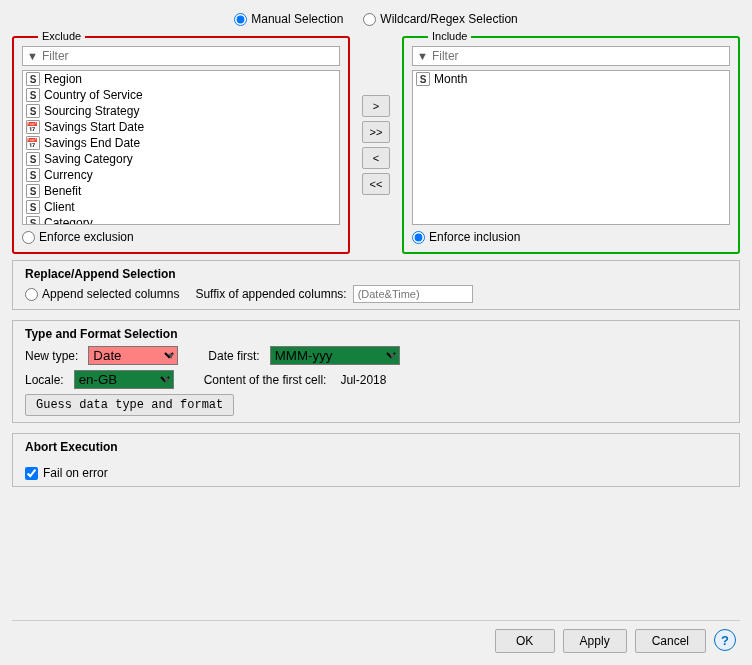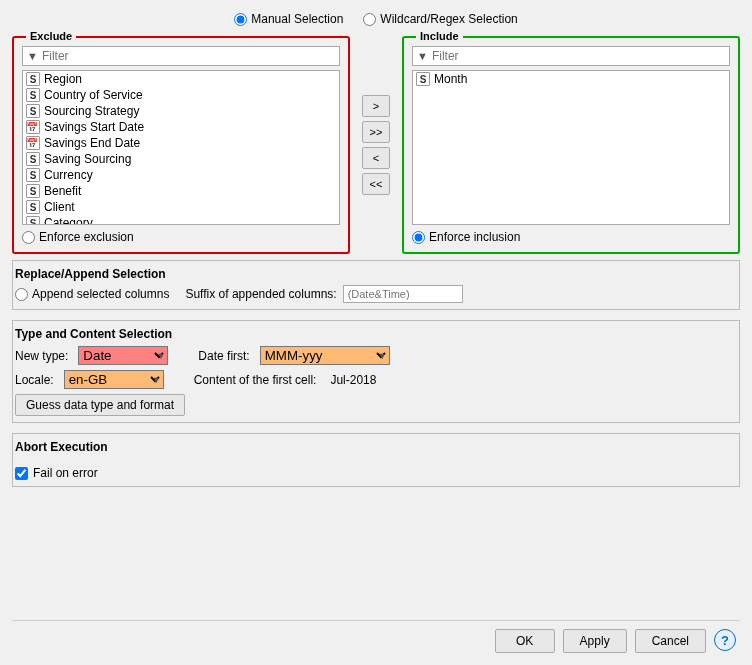--- a/index.html
+++ b/index.html
@@ -50,25 +50,25 @@
     }
     .panel-box.exclude-box {
       border-color: #cc0000;
     }
     .panel-box.include-box {
       border-color: #00aa00;
     }
     .panel-legend {
       position: absolute;
       top: -8px;
-      left: 12px;
+      left: 24px;
       background: #f0f0f0;
       padding: 0 4px;
       font-size: 11px;
-      font-weight: bold;
+      font-weight: normal;
     }
     .filter-input-wrapper {
       display: flex;
       align-items: center;
       border: 1px solid #aaa;
       background: white;
       padding: 2px 4px;
       margin-bottom: 4px;
     }
     .filter-icon {
@@ -177,40 +177,41 @@
     .label-text {
       font-size: 12px;
     }
     .select-wrapper {
       position: relative;
       display: inline-flex;
       align-items: center;
     }
     .select-wrapper select {
       padding-right: 18px;
-      background: #fdba74;
+      background: #15803d;
     }
     .select-wrapper.red-bg select {
       background: #ff8080;
       color: #000;
     }
     .select-arrow {
       position: absolute;
       right: 3px;
       pointer-events: none;
       font-size: 9px;
       color: #555;
     }
     .guess-btn {
       border: 1px solid #aaa;
       background: #e8e8e8;
       padding: 3px 10px;
       font-size: 12px;
       cursor: pointer;
       border-radius: 2px;
+      font-family: Liberation Mono, monospace;
     }
     .error-text {
       color: #cc0000;
       font-size: 11px;
       font-style: italic;
     }
     
     .abort-section { display: flex; flex-direction: column; gap: 4px; }
     .checkbox-label {
       display: flex;
@@ -247,21 +248,21 @@
       font-size: 13px;
       font-weight: bold;
       color: #0070c0;
       cursor: pointer;
       display: flex;
       align-items: center;
       justify-content: center;
     }
     .section-border {
       border: 1px solid #bbb;
-      padding: 6px 2px;
+      padding: 6px 12px;
       margin-bottom: 4px;
       background: #f0f0f0;
     }
     .content-first-cell {
       font-size: 12px;
     }
   </style>
 </head>
 <body>
 
@@ -302,21 +303,21 @@
           <div class="list-item">
             <span class="type-badge calendar" style="font-size: 10px;">📅</span>
             <span>Savings Start Date</span>
           </div>
           <div class="list-item">
             <span class="type-badge calendar" style="font-size: 10px;">📅</span>
             <span>Savings End Date</span>
           </div>
           <div class="list-item">
             <span class="type-badge">S</span>
-            <span>Saving Sourcing</span>
+            <span>Saving Category</span>
           </div>
           <div class="list-item">
             <span class="type-badge">S</span>
             <span>Currency</span>
           </div>
           <div class="list-item">
             <span class="type-badge">S</span>
             <span>Benefit</span>
           </div>
           <div class="list-item">
@@ -372,21 +373,21 @@
         <span>Append selected columns</span>
       </label>
       <div class="suffix-row">
         <span>Suffix of appended columns:</span>
         <input class="suffix-input" type="text" placeholder="(Date&amp;Time)" style="">
       </div>
     </div>
   </div>
 
   <div class="section-border">
-    <div class="section-title">Type and Content Selection</div>
+    <div class="section-title">Type and Format Selection</div>
     <div class="type-format-row" style="margin-top:5px;">
       <span class="label-text">New type:</span>
       <div class="select-wrapper red-bg">
         <select style="min-width:90px; background:#ff8080;">
           <option>Date</option>
           <option>String</option>
           <option>Integer</option>
           <option>Double</option>
           <option>Boolean</option>
         </select>

